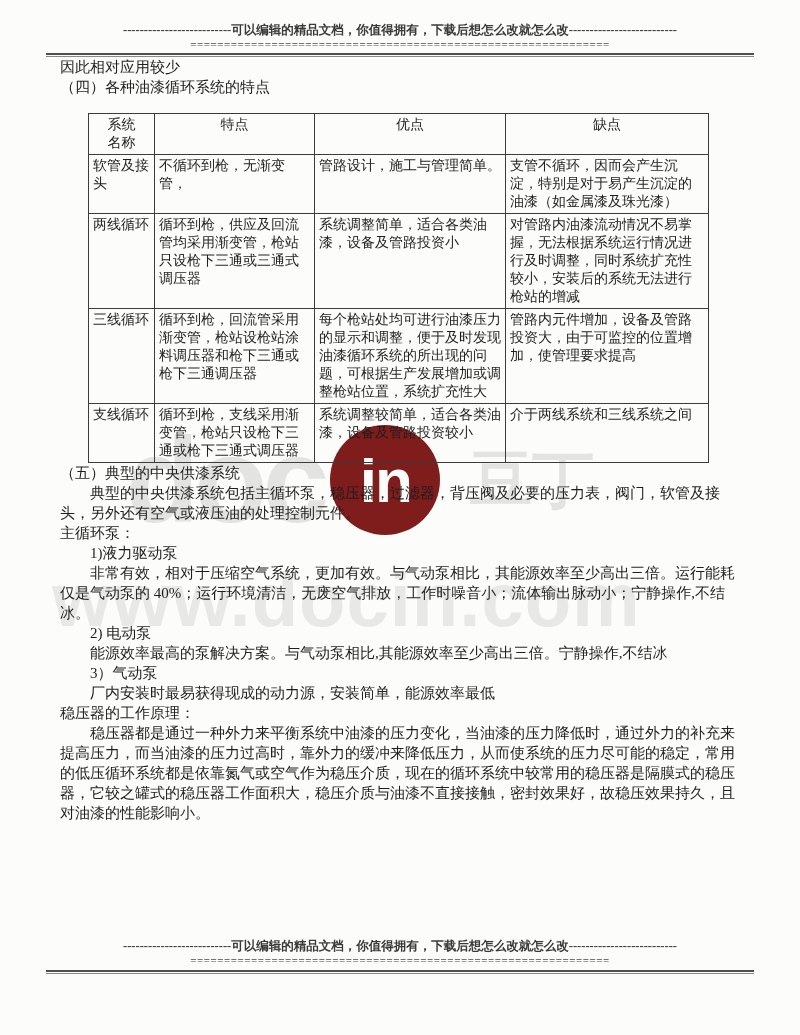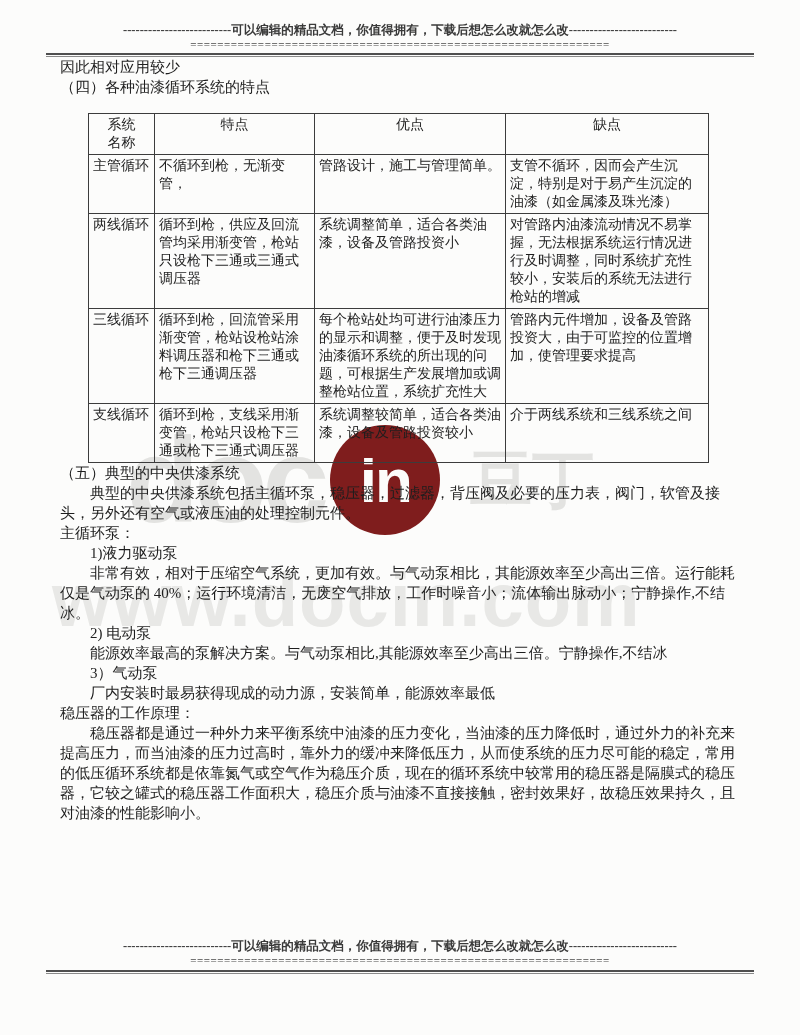--- a/index.html
+++ b/index.html
@@ -116,21 +116,21 @@
         <thead>
           <tr>
             <th>系统名称</th>
             <th>特点</th>
             <th>优点</th>
             <th>缺点</th>
           </tr>
         </thead>
         <tbody>
           <tr>
-            <td>主管循环</td>
+            <td>软管及接头</td>
             <td>不循环到枪，无渐变管，</td>
             <td>管路设计，施工与管理简单。</td>
             <td>支管不循环，因而会产生沉淀，特别是对于易产生沉淀的油漆（如金属漆及珠光漆）</td>
           </tr>
           <tr>
             <td>两线循环</td>
             <td>循环到枪，供应及回流管均采用渐变管，枪站只设枪下三通或三通式调压器</td>
             <td>系统调整简单，适合各类油漆，设备及管路投资小</td>
             <td>对管路内油漆流动情况不易掌握，无法根据系统运行情况进行及时调整，同时系统扩充性较小，安装后的系统无法进行枪站的增减</td>
           </tr>

